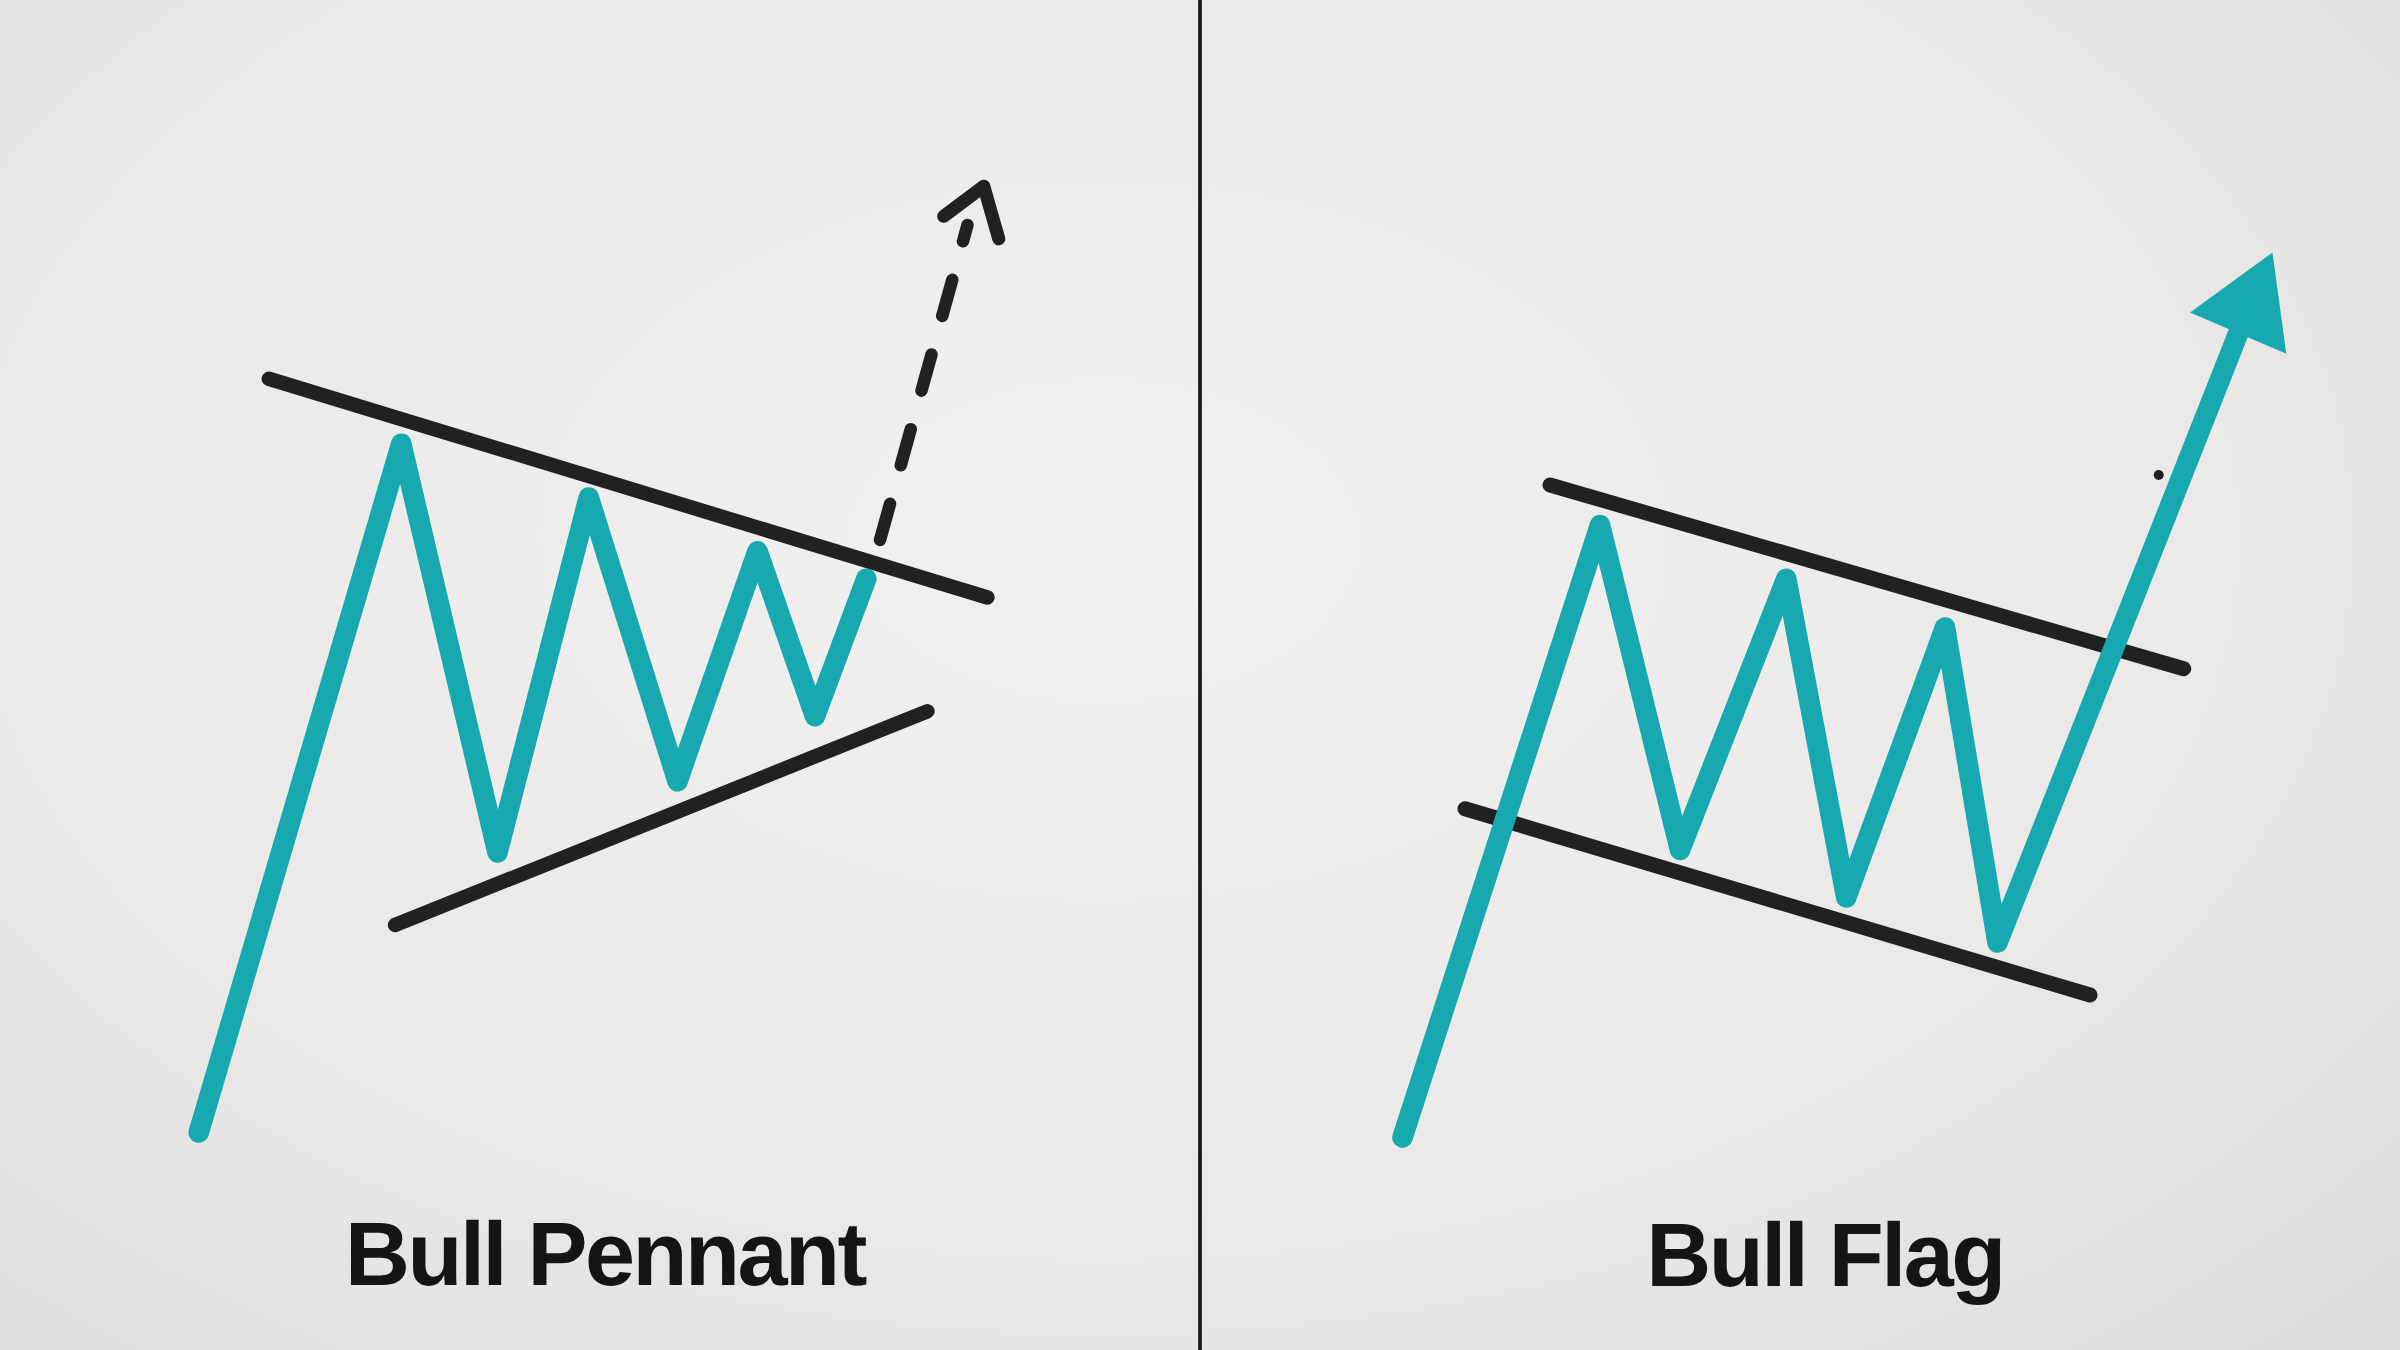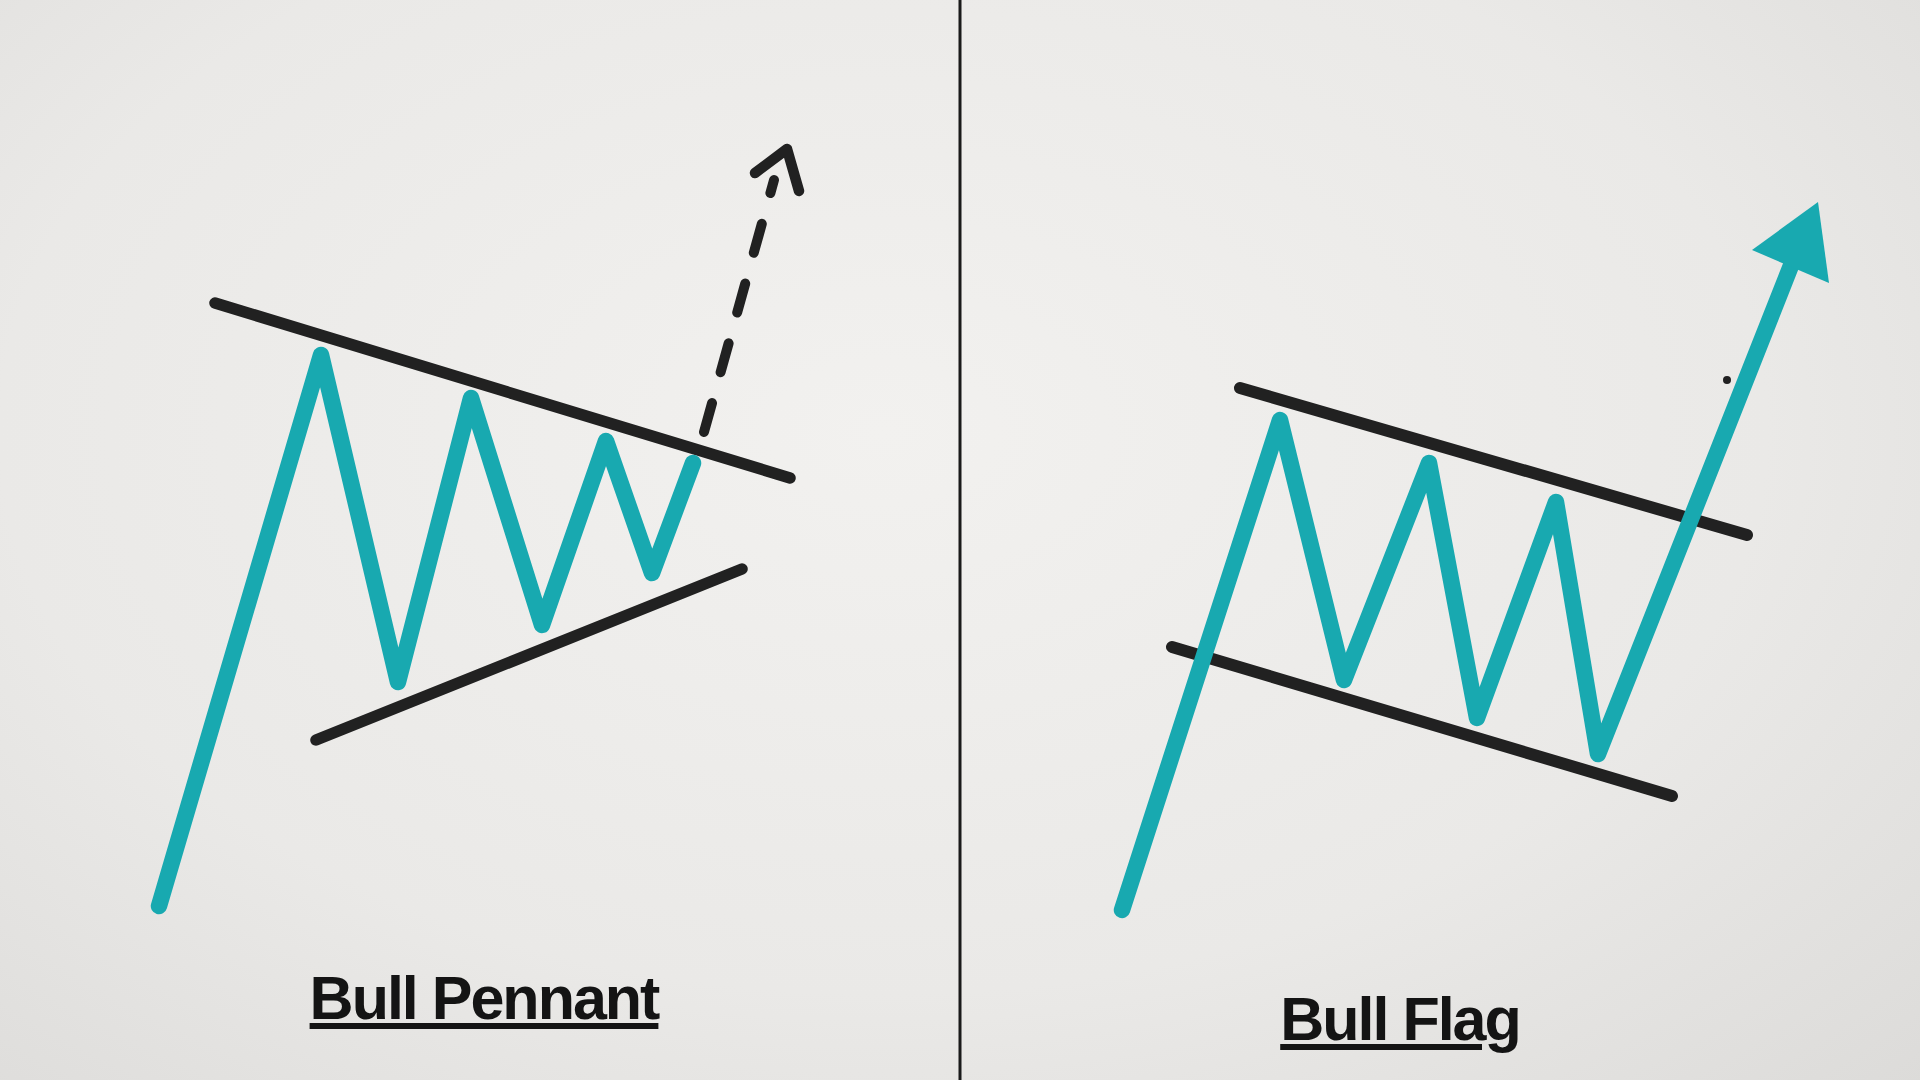--- a/index.html
+++ b/index.html
@@ -16,29 +16,28 @@
   #canvas { position: absolute; left: 0; top: 0; }
   .teal-line   { fill: none; stroke-width: 16.5; stroke-linecap: round; stroke-linejoin: round; }
   .trend-line  { fill: none; stroke-width: 11.5; stroke-linecap: round; }
   .dashed-shaft{ fill: none; stroke-width: 10;  stroke-linecap: round; stroke-dasharray: 30 32; }
   .dash-head   { fill: none; stroke-width: 10.5; stroke-linecap: round; stroke-linejoin: round; }
   .divider-line{ fill: none; stroke-width: 3; }
   .pattern-label {
     position: absolute;
     transform: translateX(-50%);
     font-weight: 700;
-    font-size: 61px;
+    font-size: 72px;
     letter-spacing: -2px;
     line-height: 1;
     color: #141414;
     white-space: nowrap;
-    text-decoration: underline;
   }
   #pennant-label { left: 484px;  top: 968px; }
-  #flag-label    { left: 1400px; top: 969px; margin-top: 20px; }
+  #flag-label    { left: 1460px; top: 969px; }
 </style>
 </head>
 <body>
 
 <svg id="canvas" width="1920" height="1080" viewBox="0 0 1920 1080">
 
   <g>
     <polyline class="trend-line" points="215,303 790,478" stroke="#212121"></polyline>
     <polyline class="trend-line" points="316,740 742,569" stroke="#212121"></polyline>
     <polyline class="teal-line" points="159,906 321,355 398,682 471,398 542,625 606,441 652,573 693,463" stroke="#18a9b0"></polyline>

